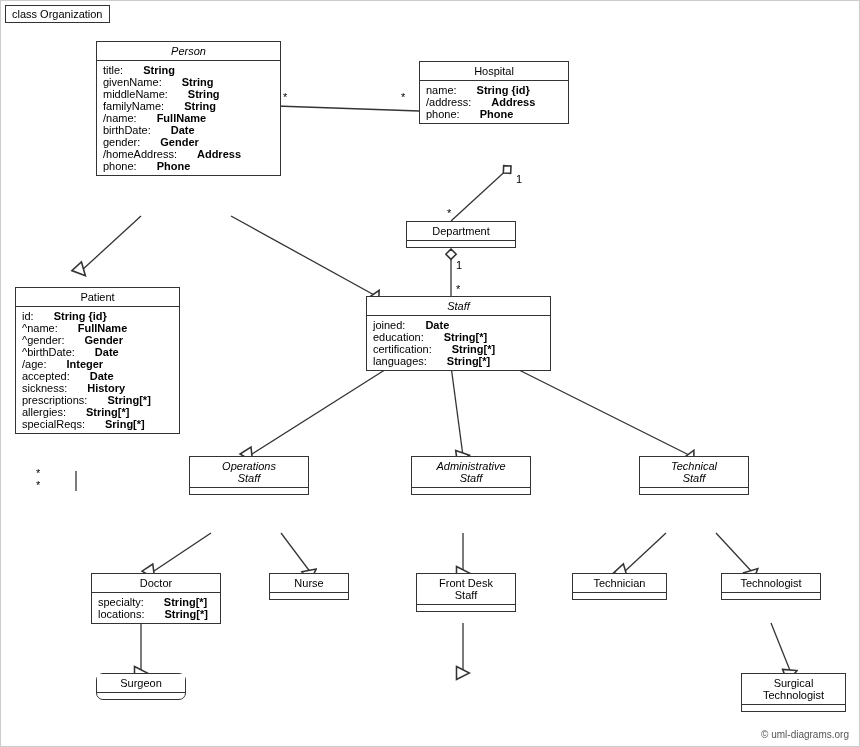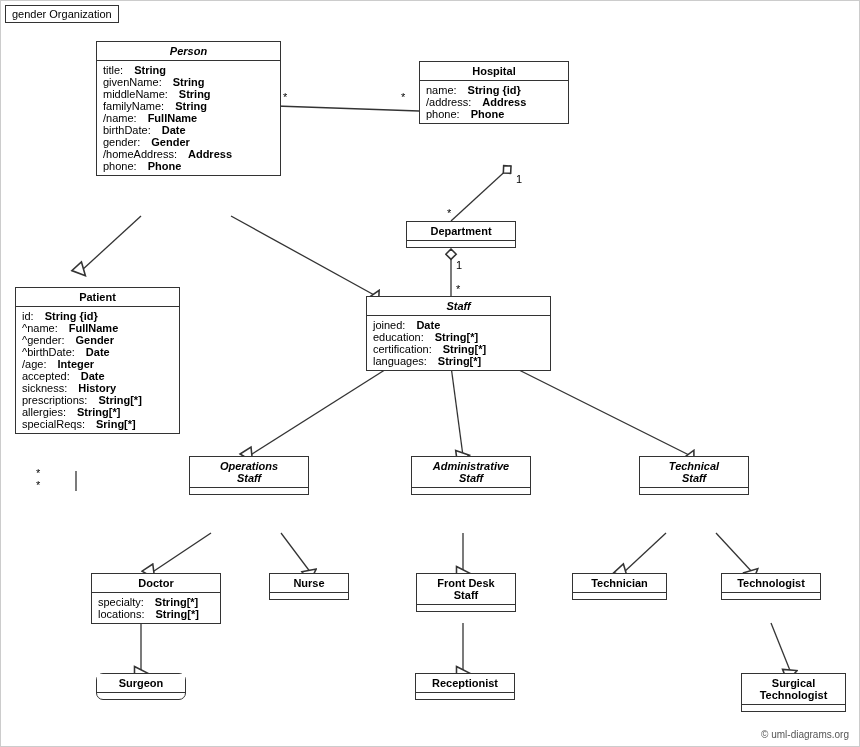--- a/index.html
+++ b/index.html
@@ -22,29 +22,29 @@
     .class-box {
       position: absolute;
       border: 1.5px solid #333;
       background: #fff;
     }
     .class-header {
       background: #fff;
       border-bottom: 1.5px solid #333;
       text-align: center;
       padding: 3px 6px;
-      font-weight: bold;
+      font-weight: normal;
     }
     .class-header.italic { font-style: italic; }
     .class-body {
       padding: 3px 6px;
     }
     .attr-row {
       display: flex;
-      gap: 11px;
+      gap: 20px;
     }
     .attr-name { text-align: left; }
     .attr-type { text-align: left; font-weight: bold; }
     svg#diagram-svg {
       position: absolute;
       top: 0; left: 0;
       width: 860px;
       height: 747px;
       pointer-events: none;
     }
@@ -63,21 +63,21 @@
       right: 10px;
       font-size: 10px;
       color: #555;
     }
   </style>
 </head>
 <body>
 
 <div id="diagram-container">
 
-  <div class="diagram-title">gender Organization</div>
+  <div class="diagram-title">class Organization</div>
 
   <svg id="diagram-svg">
     <defs>
 
       <marker id="inherit-arrow" markerWidth="12" markerHeight="12" refX="6" refY="6" orient="auto">
         <polygon points="1,11 6,1 11,11" fill="white" stroke="#333" stroke-width="1.2"></polygon>
       </marker>
 
       <marker id="diamond" markerWidth="14" markerHeight="10" refX="1" refY="5" orient="auto">
         <polygon points="1,5 5,1 9,5 5,9" fill="white" stroke="#333" stroke-width="1.2"></polygon>
@@ -316,24 +316,20 @@
   <div class="class-box" style="left:720px; top:572px; width:100px;">
     <div class="class-header">Technologist</div>
     <div class="class-body" style="height:6px;"></div>
   </div>
 
   <div class="class-box" style="left:95px; top:672px; width:90px;border-radius:7px;">
     <div class="class-header">Surgeon</div>
     <div class="class-body" style="height:6px;"></div>
   </div>
 
-  <div class="class-box" style="left:414px; top:672px; width:100px;">
-    <div class="class-header">Receptionist</div>
-    <div class="class-body" style="height:6px;"></div>
-  </div>
 
   <div class="class-box" style="left:740px; top:672px; width:105px; text-align:center;">
     <div class="class-header">Surgical<br>Technologist</div>
     <div class="class-body" style="height:6px;"></div>
   </div>
 
   <div class="copyright">© uml-diagrams.org</div>
 
 </div>
 

